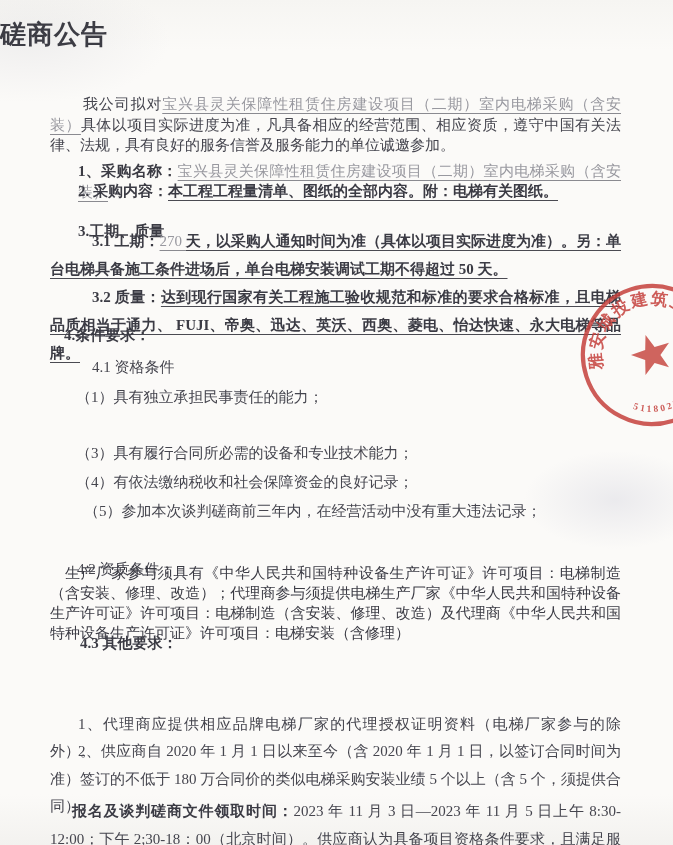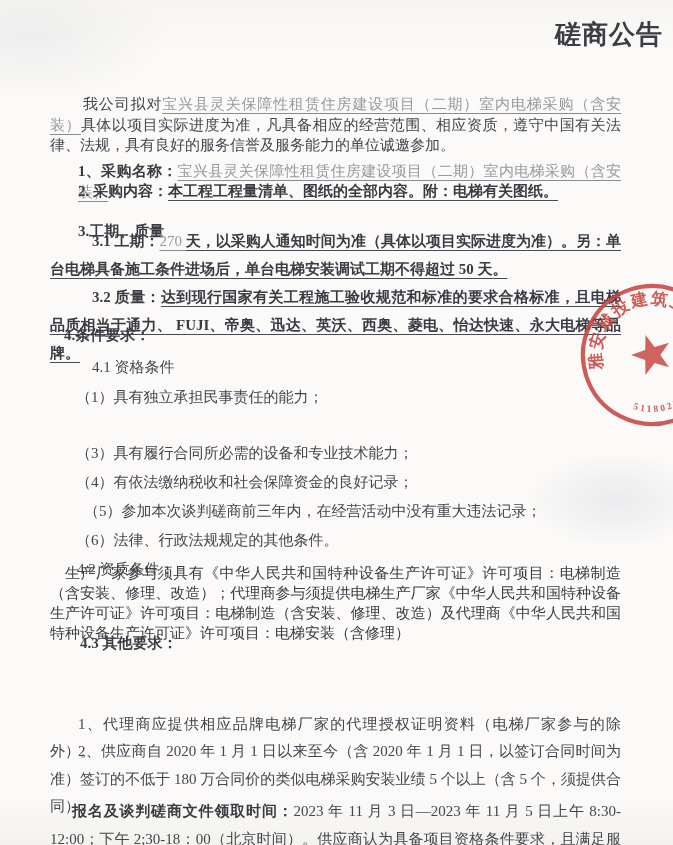--- a/index.html
+++ b/index.html
@@ -17,21 +17,21 @@
       linear-gradient(180deg,#f6f5f2 0%,#fbfaf8 6%,#fbfaf8 94%,#f3f2ef 100%),
       #fbfaf8;
     overflow:hidden;
     color:#45454e;
     font-size:15px;
   }
   .blk{position:absolute;left:50px;right:52px;text-align:justify;}
   .hd{position:absolute;white-space:nowrap;}
   h1.title{
     position:absolute;top:16px;left:0;right:10px;margin:0;
-    text-align:right;font-size:26px;font-weight:bold;color:#3c3c44;
+    text-align:left;font-size:26px;font-weight:bold;color:#3c3c44;
     letter-spacing:1px;line-height:38px;
   }
   b,.bold{font-weight:bold;color:#3b3b44;}
   .u-dark{
     font-weight:bold;color:#3b3b44;
     text-decoration:underline;text-decoration-color:#4a4a52;
     text-decoration-thickness:1px;text-underline-offset:4px;
   }
   .u-faint{
     color:#98989f;
@@ -84,21 +84,20 @@
   <p class="blk s32"><b>3.2 质量：</b><span class="u-dark">达到现行国家有关工程施工验收规范和标准的要求合格标准，且电梯品质相当于通力、 FUJI、帝奥、迅达、英沃、西奥、菱电、怡达快速、永大电梯等品牌。</span></p>
 
   <div class="hd sec4">4.条件要求：</div>
 
   <div class="hd s41t">4.1 资格条件</div>
 
   <div class="hd q0">（1）具有独立承担民事责任的能力；</div>
   <div class="hd q2">（3）具有履行合同所必需的设备和专业技术能力；</div>
   <div class="hd q3">（4）有依法缴纳税收和社会保障资金的良好记录；</div>
   <div class="hd q4">（5）参加本次谈判磋商前三年内，在经营活动中没有重大违法记录；</div>
-  <div class="hd q5">（6）法律、行政法规规定的其他条件。</div>
 
   <div class="hd s42t">4.2 资质条件：</div>
 
   <p class="blk s42b">生产厂家参与须具有《中华人民共和国特种设备生产许可证》许可项目：电梯制造（含安装、修理、改造）；代理商参与须提供电梯生产厂家《中华人民共和国特种设备生产许可证》许可项目：电梯制造（含安装、修理、改造）及代理商《中华人民共和国特种设备生产许可证》许可项目：电梯安装（含修理）</p>
 
   <div class="hd s43t">4.3 其他要求：</div>
 
   <p class="blk s43a">1、代理商应提供相应品牌电梯厂家的代理授权证明资料（电梯厂家参与的除外）。</p>
 
   <p class="blk s43b">2、供应商自 2020 年 1 月 1 日以来至今（含 2020 年 1 月 1 日，以签订合同时间为准）签订的不低于 180 万合同价的类似电梯采购安装业绩 5 个以上（含 5 个，须提供合同）</p>

